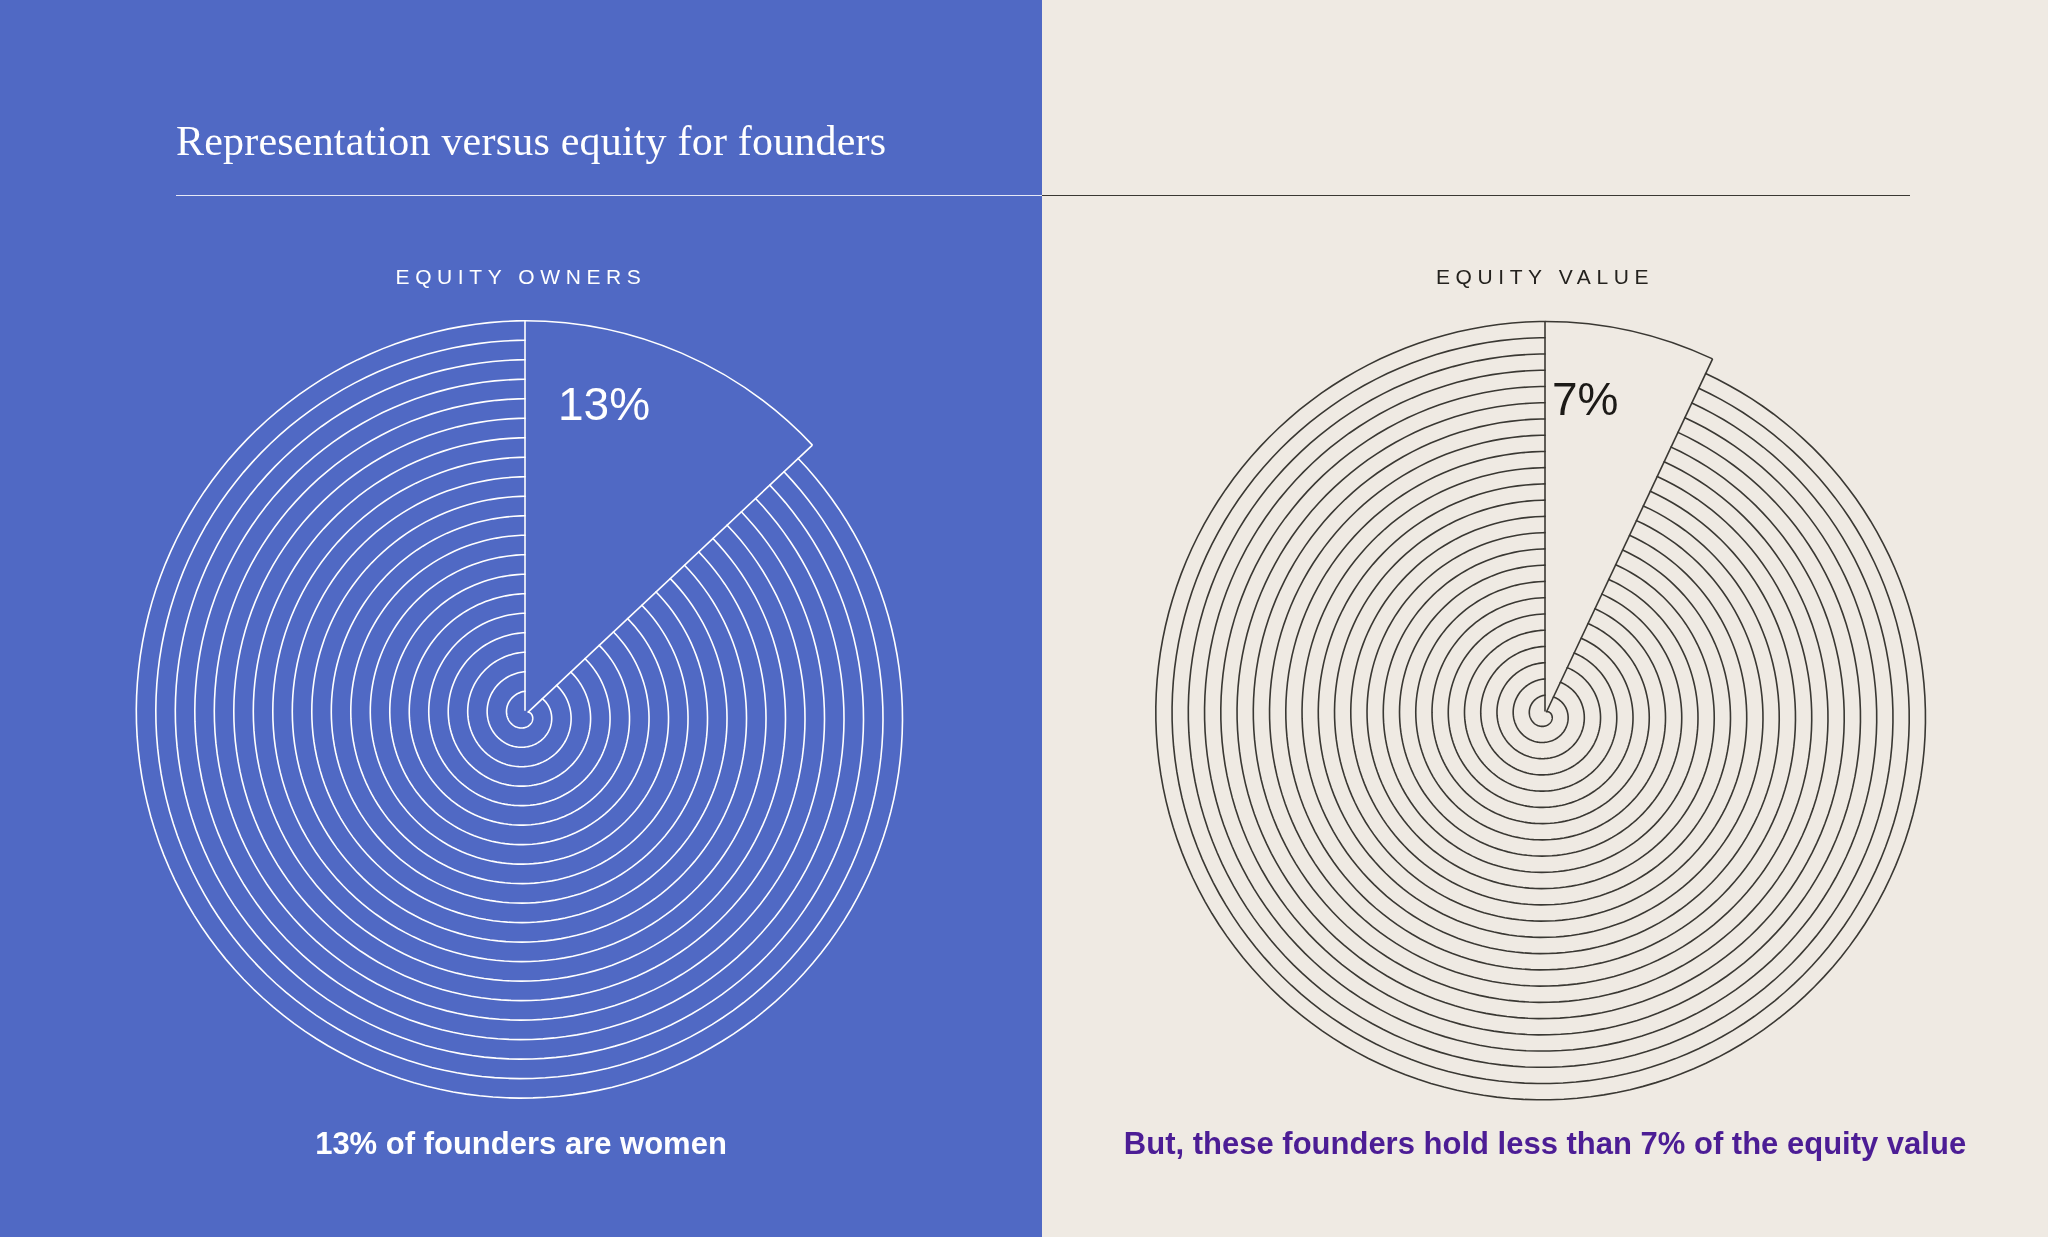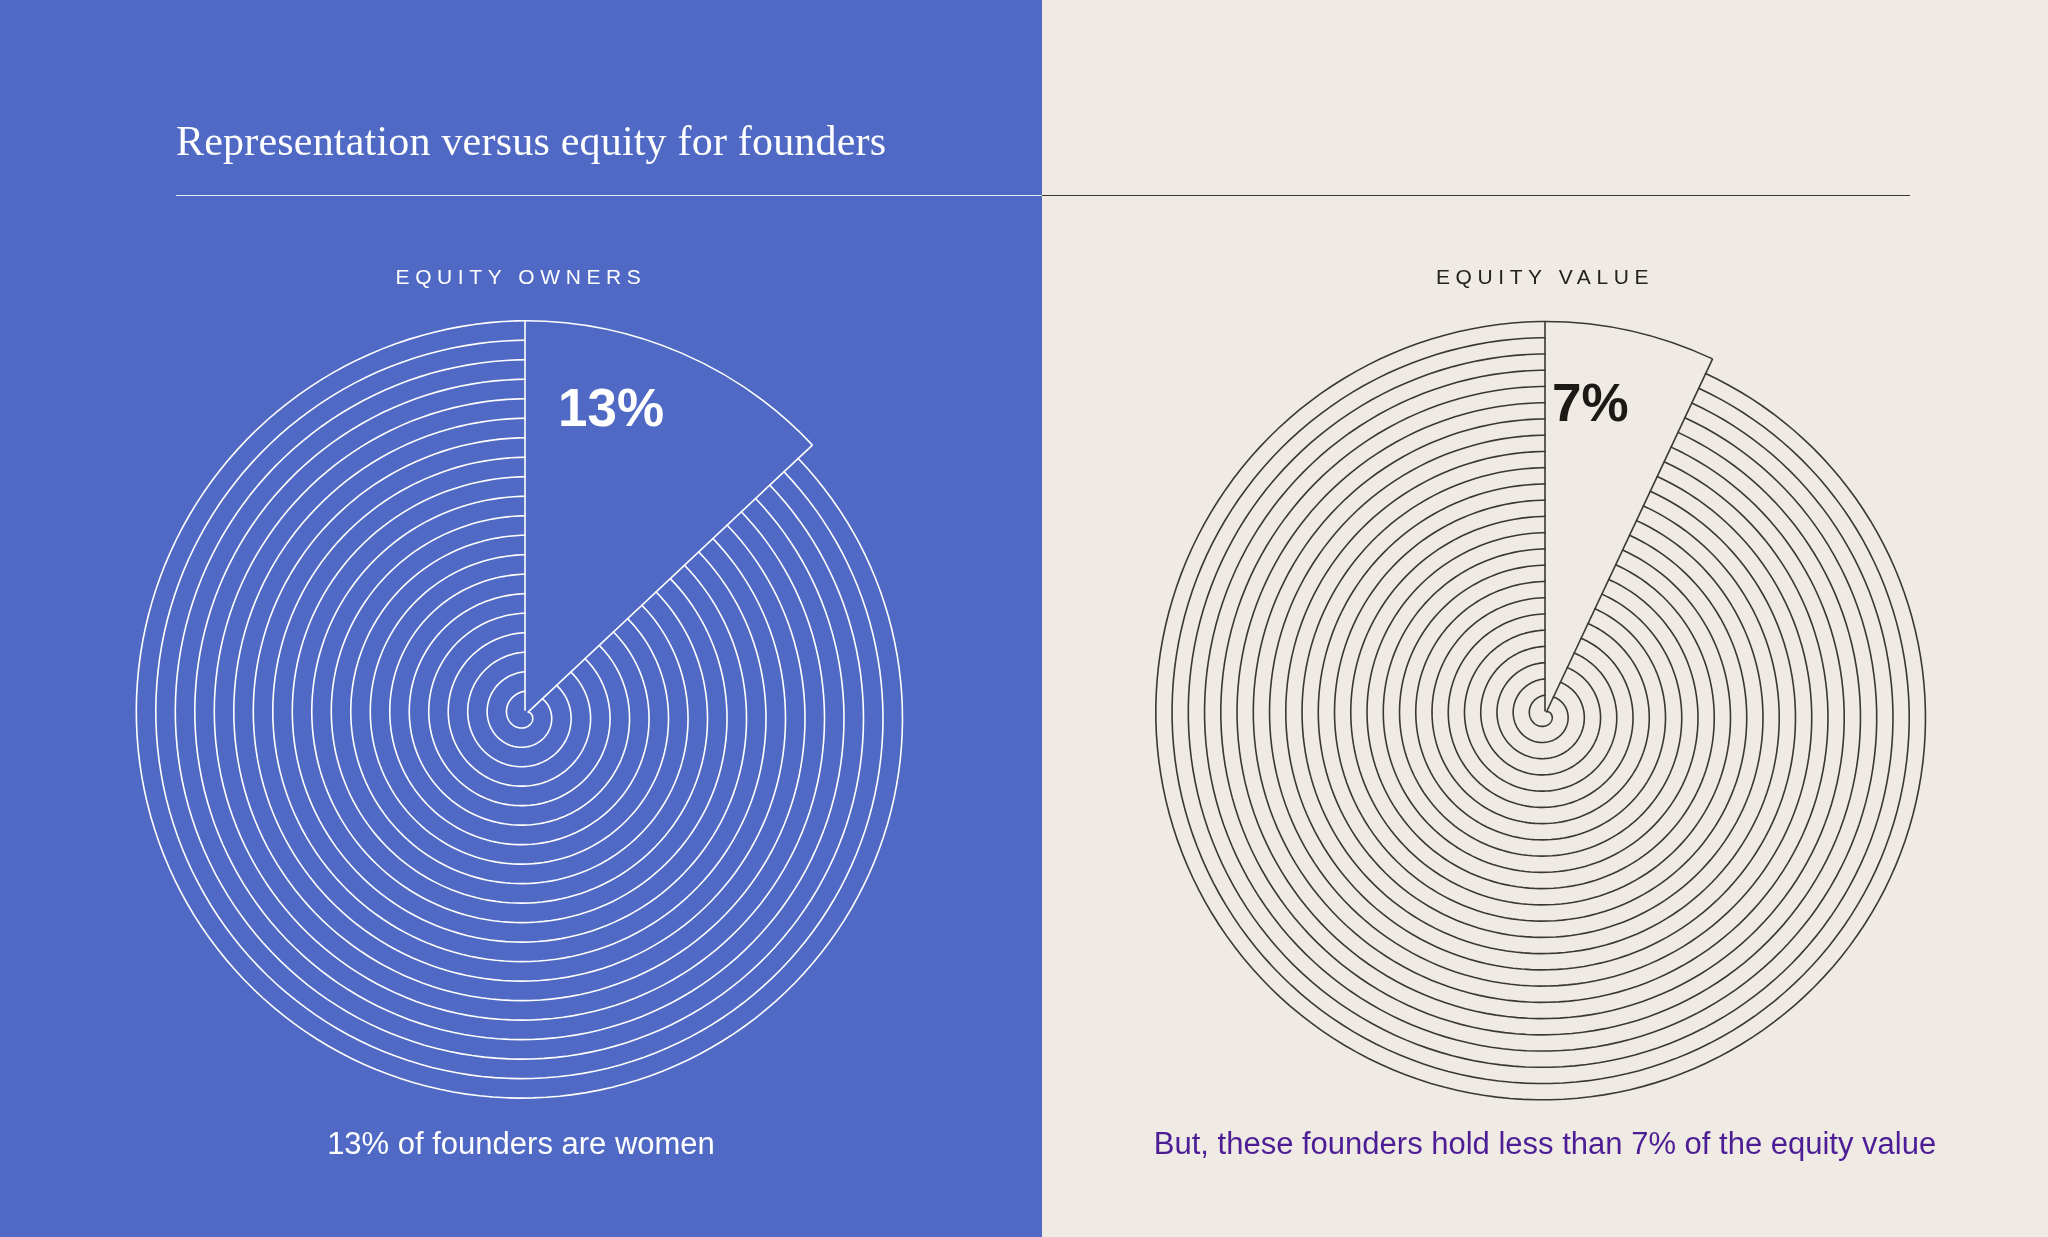--- a/index.html
+++ b/index.html
@@ -59,32 +59,32 @@
   .sect-label.left  { left: 0; top: 265px; width: 1042px; text-align: center; color: #FFFFFF; }
   .sect-label.right { left: 1042px; top: 265px; width: 1006px; text-align: center; color: #24221E; }
   
   .chart-wrap { position: absolute; }
   .chart-wrap.left  { left: 130px; top: 320px;  width: 790px; height: 790px; }
   .chart-wrap.right { left: 1150px; top: 320px; width: 790px; height: 790px; }
   .chart-wrap svg { display: block; width: 100%; height: 100%; overflow: visible; }
   
   .pct {
     position: absolute;
-    font-size: 53px;
-    font-weight: 700;
+    font-size: 46px;
+    font-weight: 400;
     white-space: nowrap;
   }
   .pct.left  { left: 558px;  top: 377px; color: #FFFFFF; }
   .pct.right { left: 1552px; top: 372px; color: #1C1A17; }
   
   .caption {
     position: absolute;
     font-size: 31px;
     line-height: 44px;
-    font-weight: 400;
+    font-weight: 700;
     text-align: center;
   }
   .caption.left  { left: 60px;  top: 1122px; width: 922px; color: #FFFFFF; }
   .caption.right { left: 1112px; top: 1122px; width: 866px; color: #4c1d95; }
 </style>
 </head>
 <body>
 
 <div id="stage">
 

